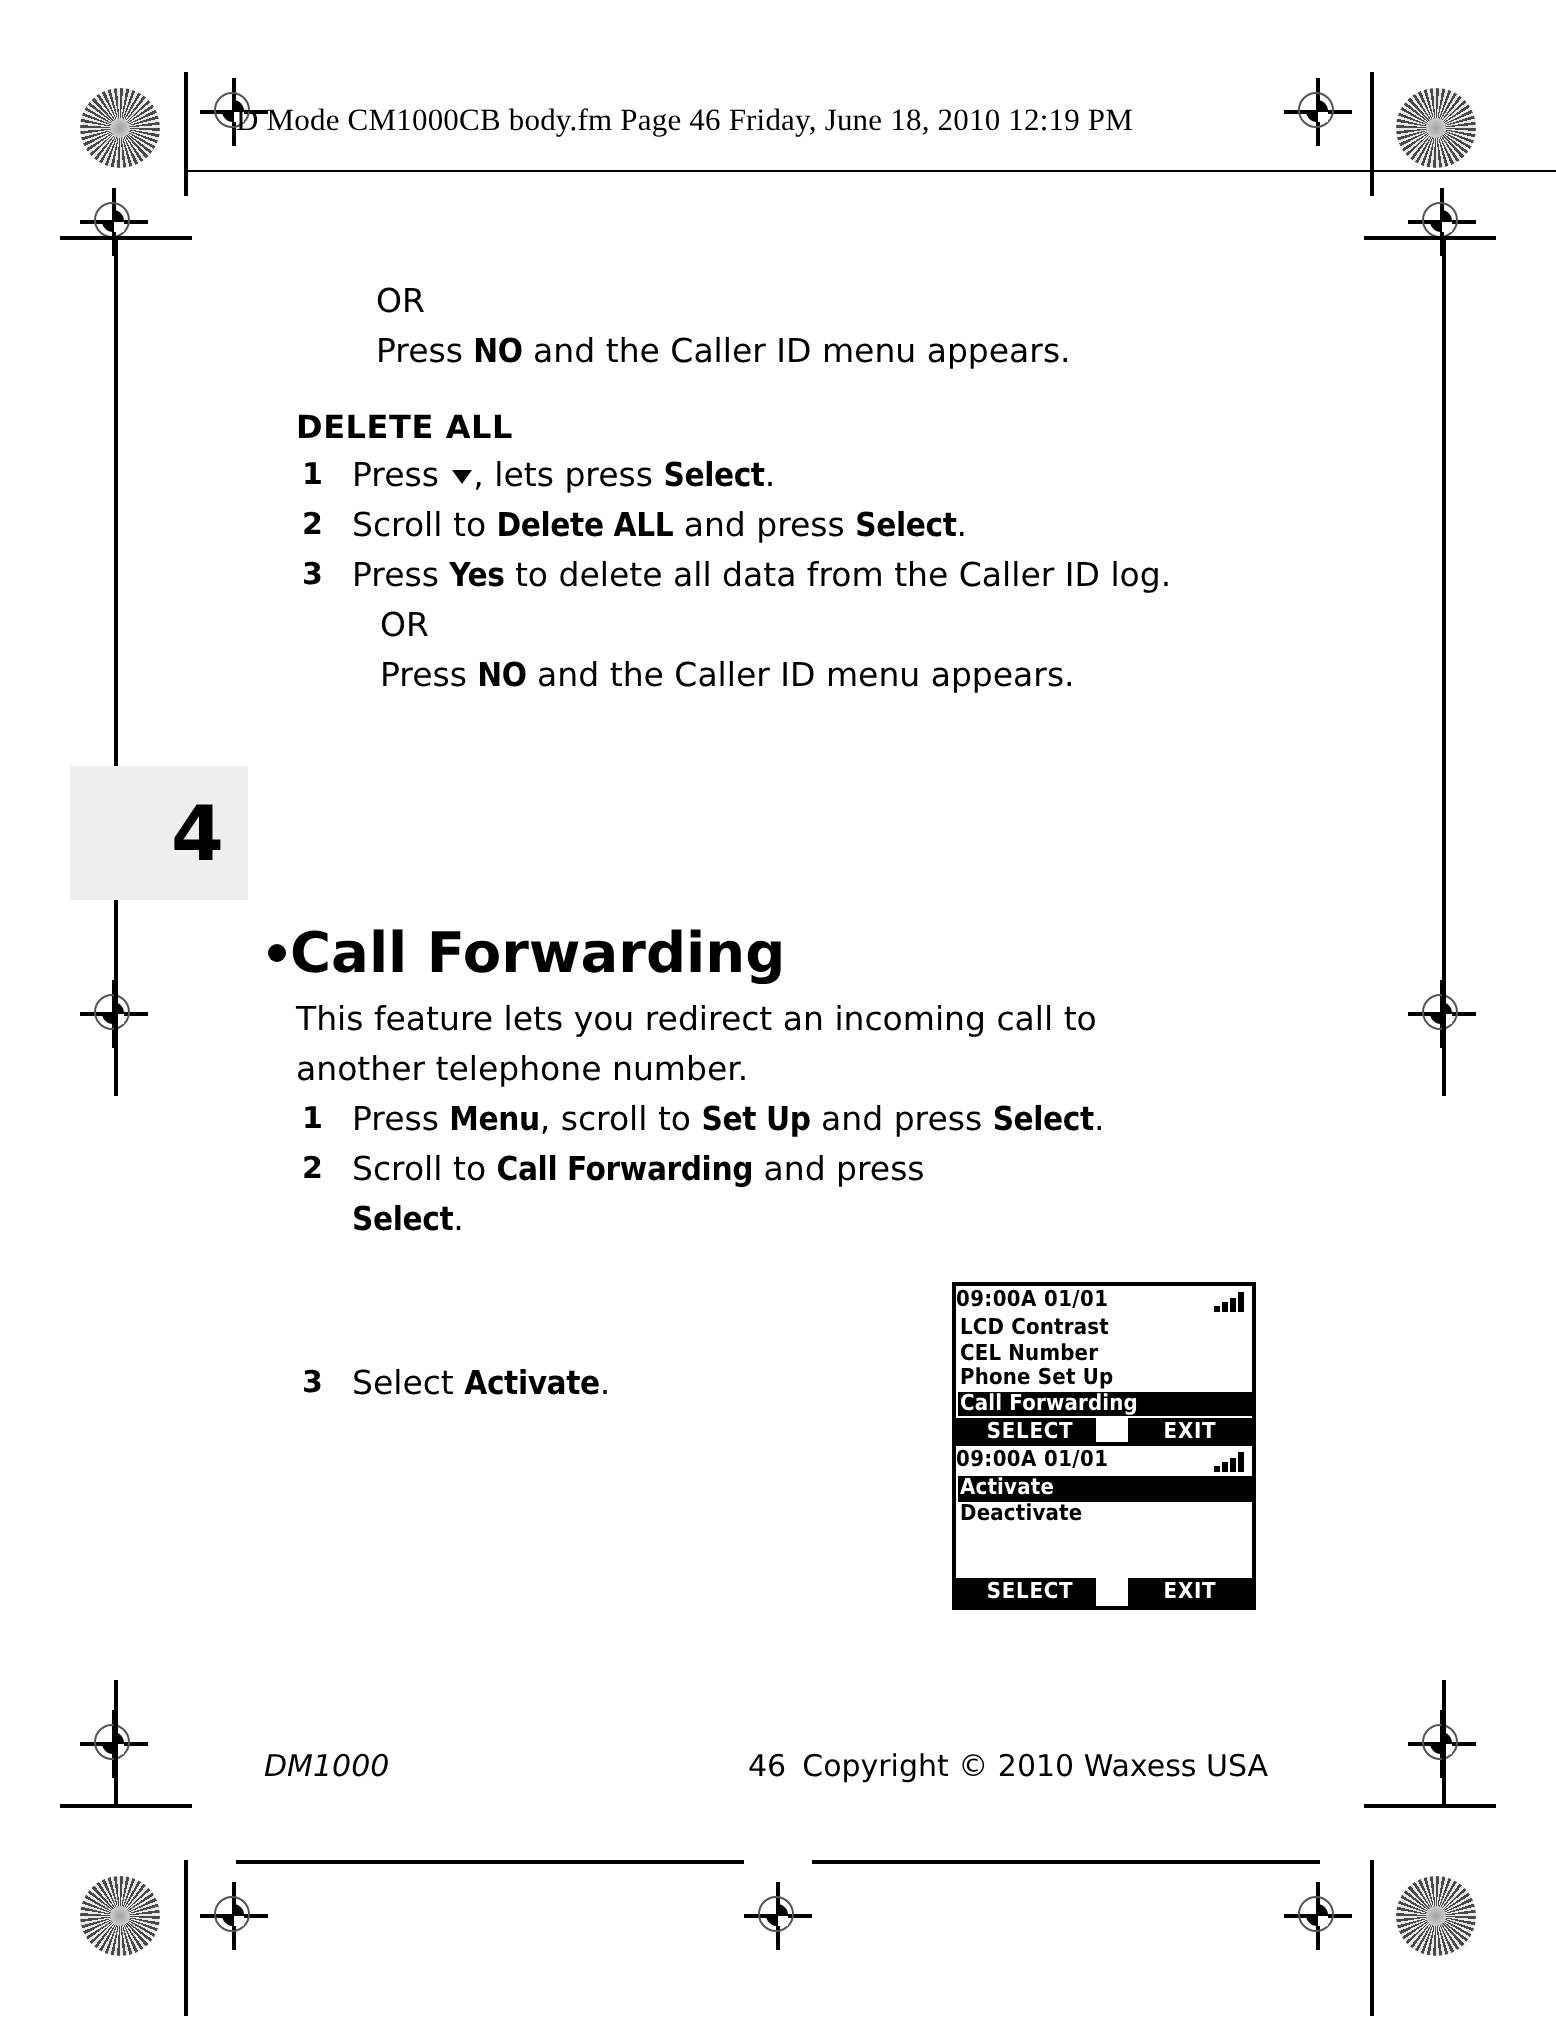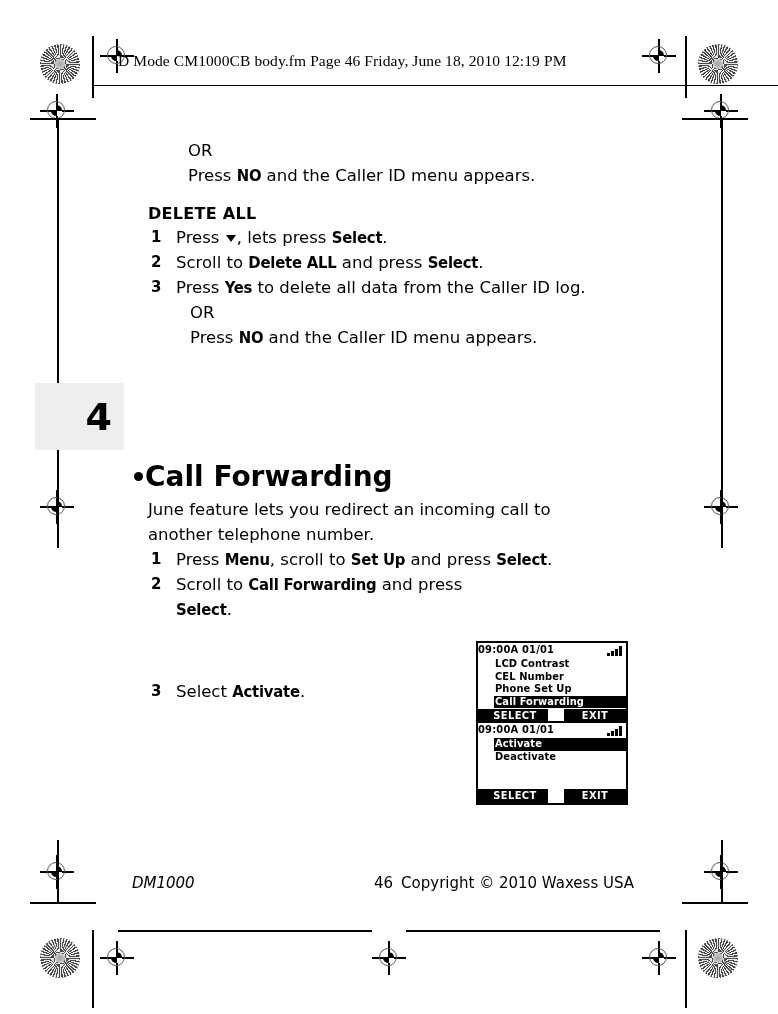--- a/index.html
+++ b/index.html
@@ -241,21 +241,20 @@
 
   .lcd-list {
     padding: 0 0 0 1px;
   }
   .lcd-row {
     height: 12.5px;
     line-height: 12.5px;
     padding-left: 1px;
     white-space: nowrap;
     letter-spacing: 0.1px;
-    margin-left: 15px;
   }
   .lcd-row.sel {
     background: #000;
     color: #ffffff;
   }
   .lcd-row.blank { color: transparent; }
 
   .lcd-softkeys {
     position: relative;
     height: 14px;
@@ -448,21 +447,21 @@
   </p>
 
 </div>
 
 <h1 class="h-major">
   <span class="bullet"></span><span>Call Forwarding</span>
 </h1>
 
 <div class="content" style="top:497px;">
 
-  <p class="para" style="width:470px;">June feature lets you redirect an incoming call to another telephone number.</p>
+  <p class="para" style="width:470px;">This feature lets you redirect an incoming call to another telephone number.</p>
 
 
   <p class="step">
     <span class="step-num">1</span><span>Press </span><span class="kw">Menu</span><span>, scroll to </span><span class="kw">Set Up</span><span> and press </span><span class="kw">Select</span><span>.</span>
   </p>
 
   <p class="step" style="width:300px;">
     <span class="step-num">2</span><span>Scroll to </span><span class="kw">Call Forwarding</span><span> and press </span><span class="kw">Select</span><span>.</span>
   </p>
 

